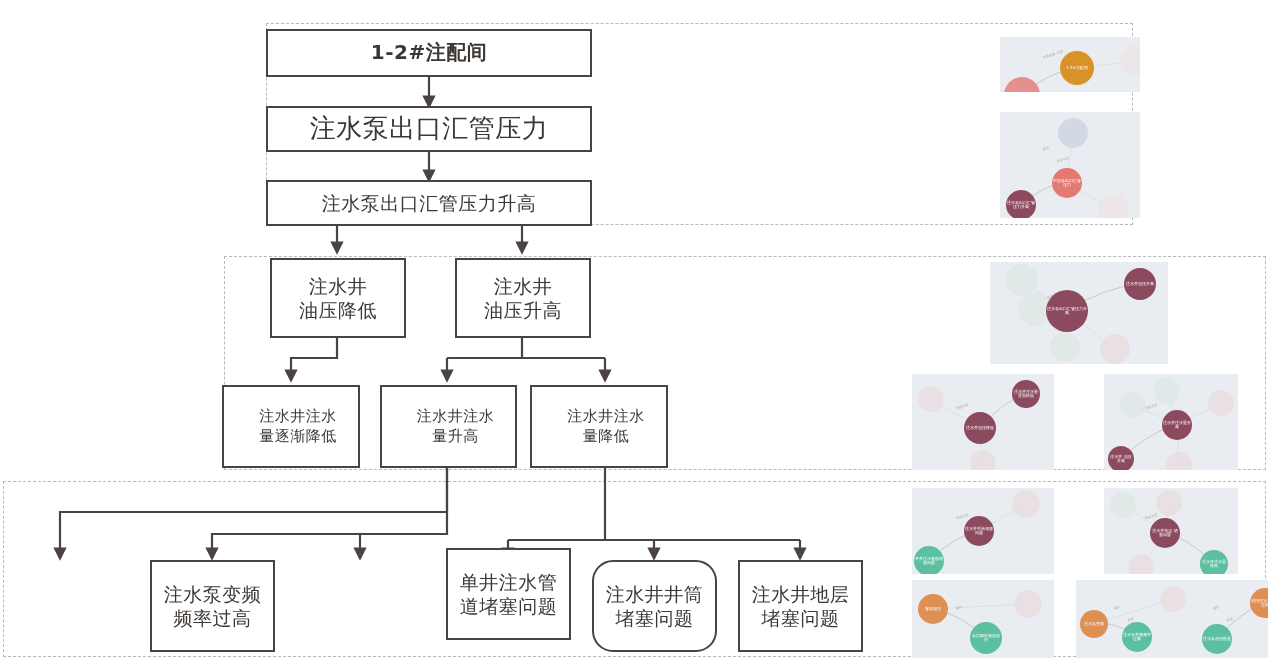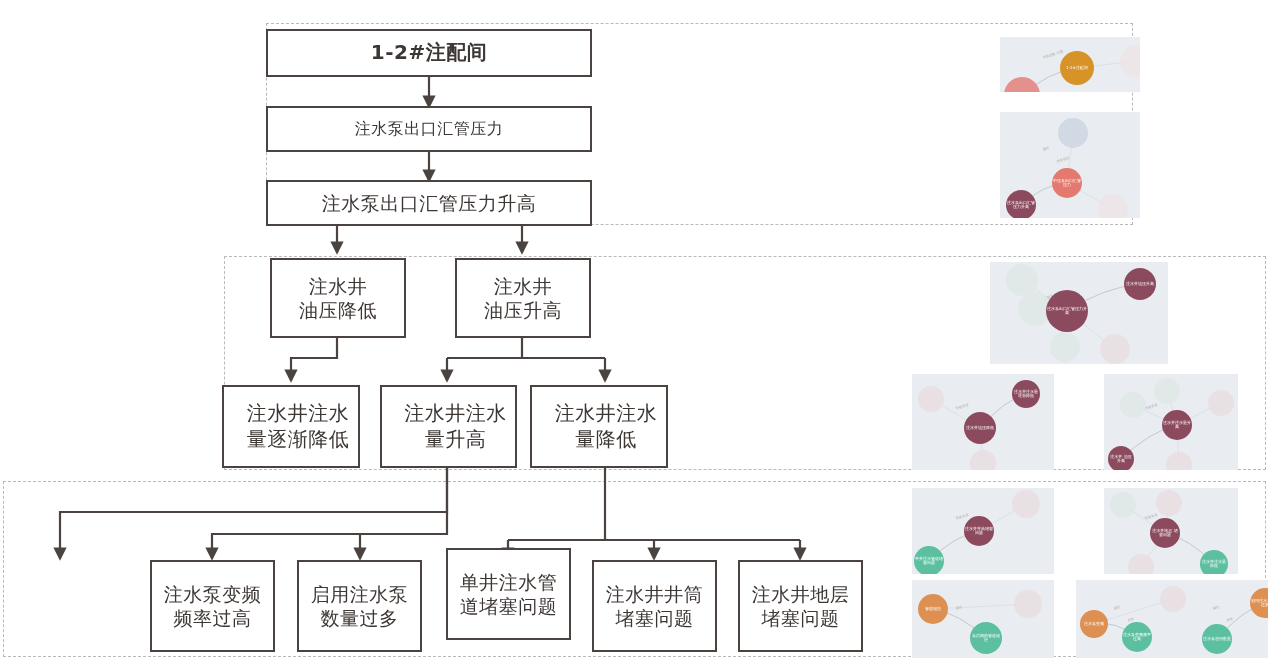--- a/index.html
+++ b/index.html
@@ -43,24 +43,24 @@
     letter-spacing: 0.5px;
     white-space: pre-line;
   }
   .node span {
     display: block;
     width: 100%;
     white-space: pre-line;
   }
 
   .n-root   { font-size: 20px; font-weight: 700; }
-  .n-l1     { font-size: 16px; }
+  .n-l1     { font-size: 26px; }
   .n-l2     { font-size: 19px; }
   .n-l3     { font-size: 19px; }
-  .n-l4     { font-size: 20px; padding-left: 14px; }
+  .n-l4     { font-size: 15px; padding-left: 14px; }
   .n-leaf   { font-size: 19px; }
 
   
   #wires {
     position: absolute;
     left: 0; top: 0;
     width: 1270px;
     height: 662px;
     pointer-events: none;
   }
@@ -169,31 +169,27 @@
     <span>注水井注水
 量降低</span>
   </div>
 
 
   <div class="node n-leaf" style="left:150px; top:560px; width:125px; height:92px;">
     <span>注水泵变频
 频率过高</span>
   </div>
 
-  <div class="node n-leaf" style="left:297px; top:560px; width:125px; height:92px;">
-    <span>启用注水泵
-数量过多</span>
-  </div>
 
   <div class="node n-leaf" style="left:446px; top:548px; width:125px; height:92px;">
     <span>单井注水管
 道堵塞问题</span>
   </div>
 
-  <div class="node n-leaf" style="left:592px; top:560px; width:125px; height:92px;">
+  <div class="node n-leaf" style="left:592px; top:560px; width:125px; height:92px;border-radius:21px;">
     <span>注水井井筒
 堵塞问题</span>
   </div>
 
   <div class="node n-leaf" style="left:738px; top:560px; width:125px; height:92px;">
     <span>注水井地层
 堵塞问题</span>
   </div>
 
   <div class="thumb" style="left:1000px; top:37px; width:140px; height:55px;">

